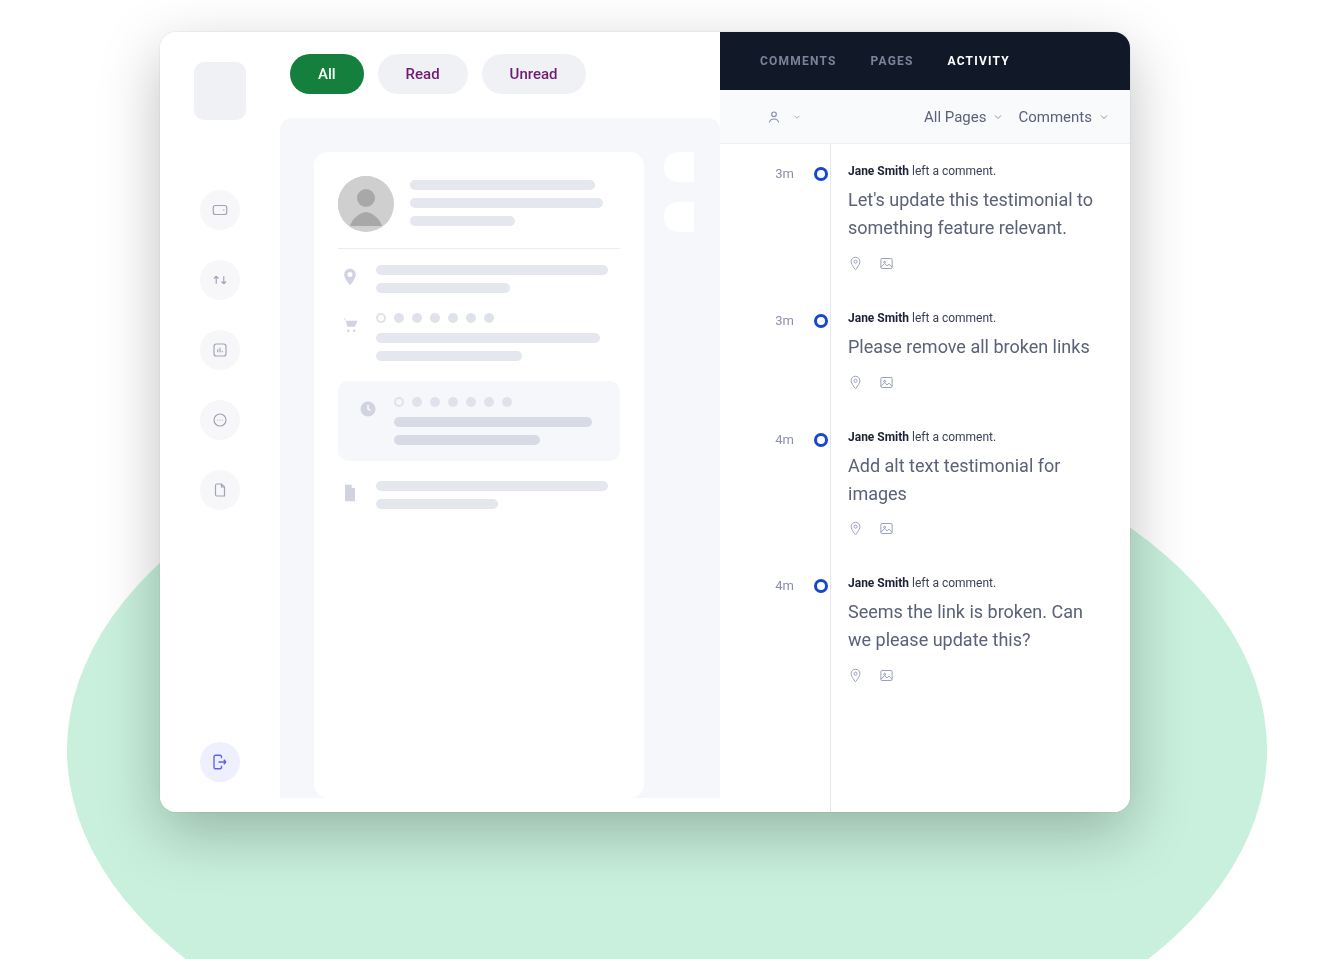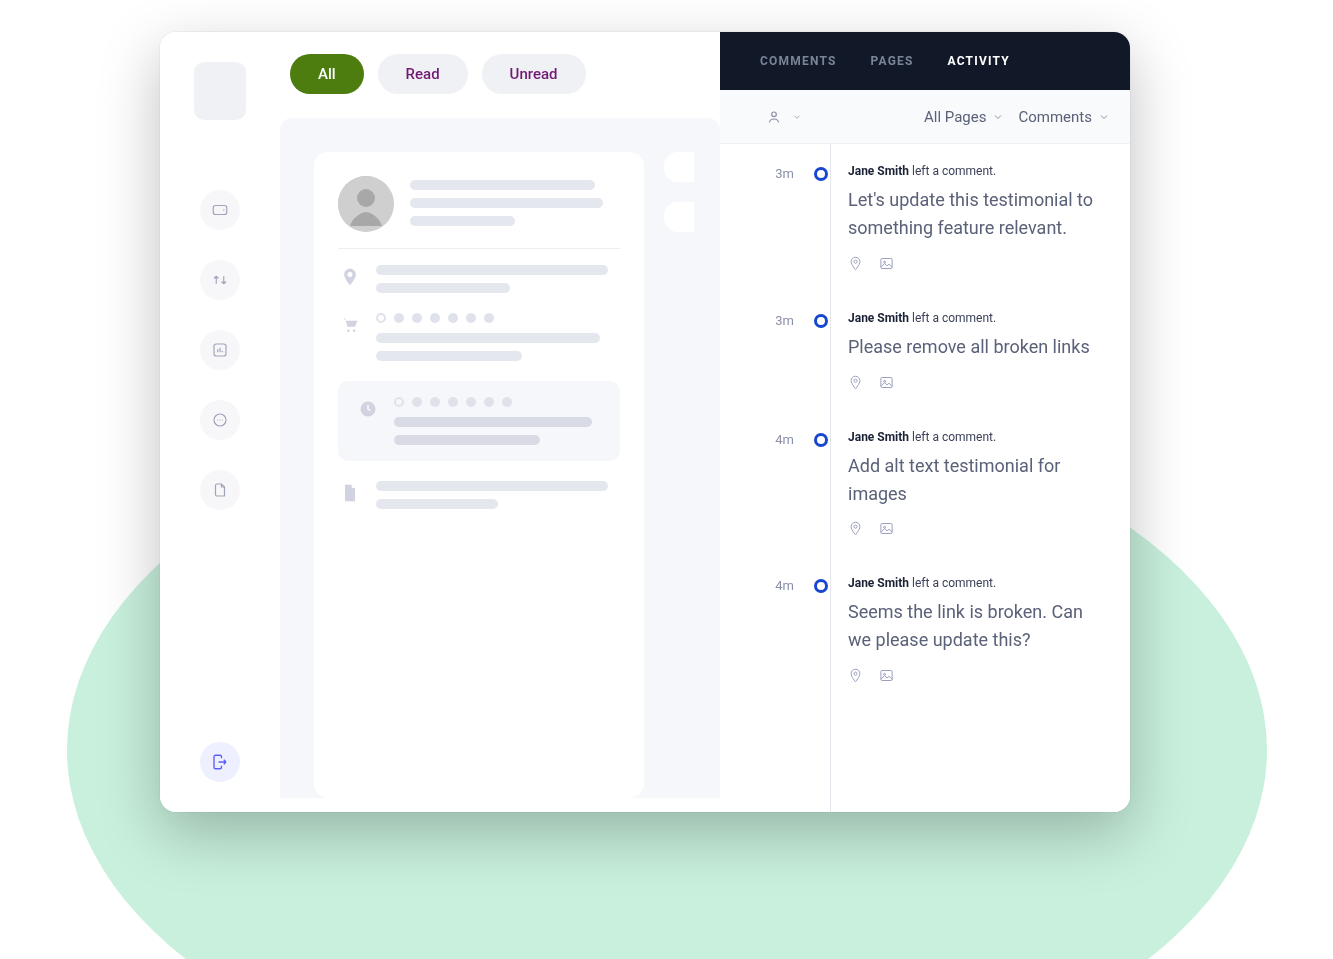--- a/index.html
+++ b/index.html
@@ -70,21 +70,21 @@
   }
   .pill-filters { display: flex; gap: 14px; padding-left: 10px; margin-bottom: 24px; }
   .pill {
     height: 40px;
     border-radius: 24px;
     padding: 0 28px;
     display: flex; align-items: center; justify-content: center;
     font-size: 15px; font-weight: 500;
     cursor: pointer;
   }
-  .pill.active { background: #4d7c0f; color: #fff; }
+  .pill.active { background: #15803d; color: #fff; }
   .pill.inactive { background: #f0f1f5; color: #701a75; }
 
   .content-bg {
     background: #f6f7fa;
     border-radius: 12px 12px 0 0;
     margin-left: 0;
     padding: 34px 0 0 34px;
     height: 680px;
     position: relative;
     display:flex;

